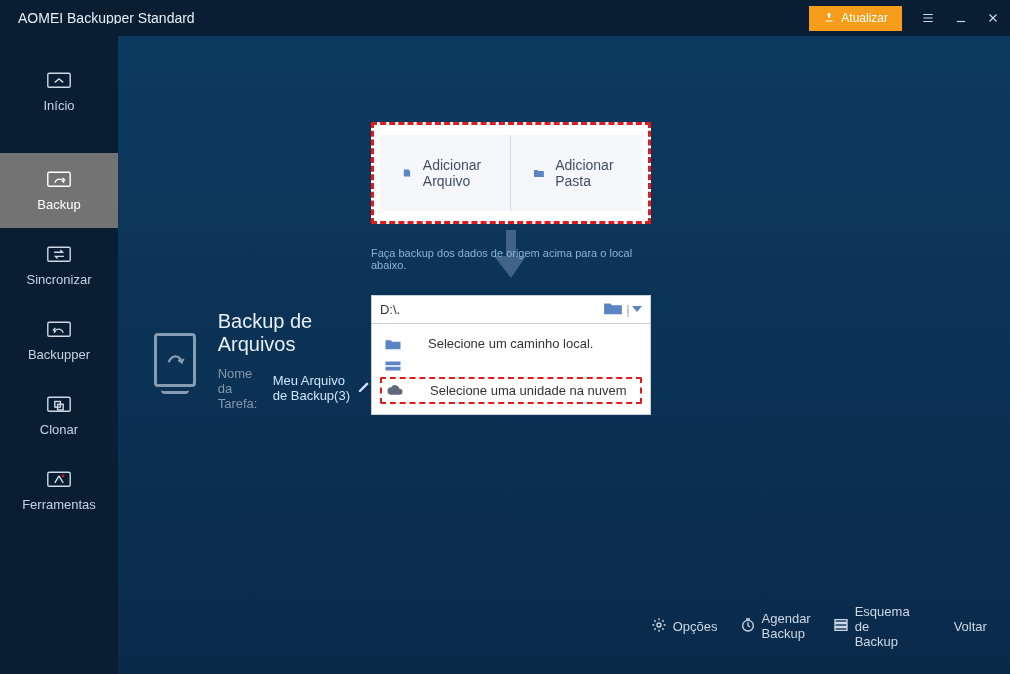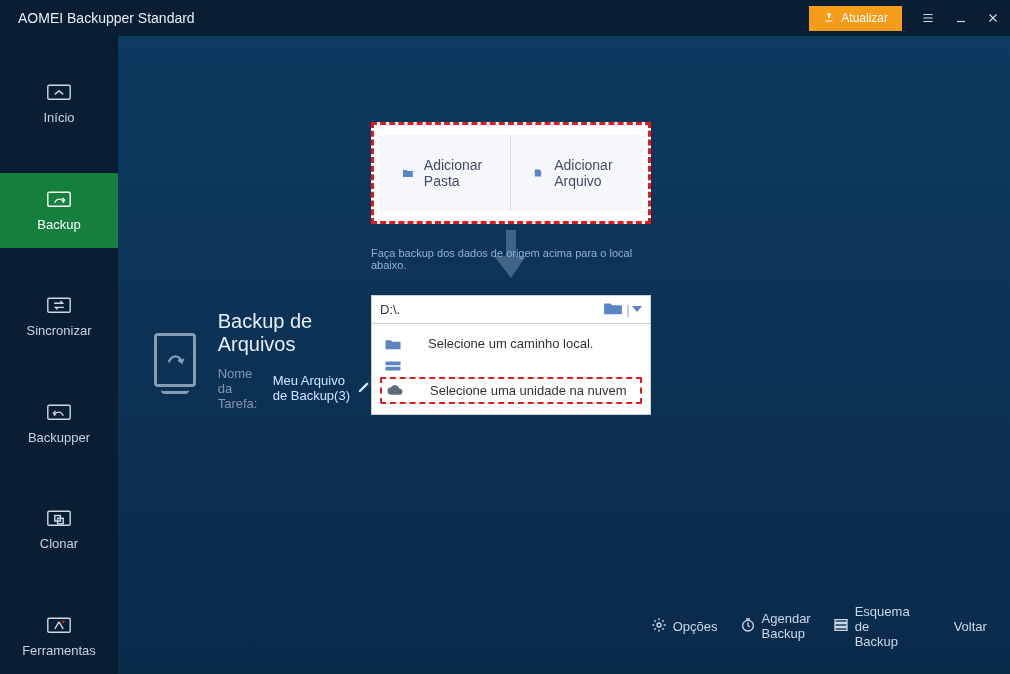--- a/index.html
+++ b/index.html
@@ -29,33 +29,32 @@
     align-items: center;
     gap: 6px;
     font-size: 12px;
     cursor: pointer;
   }
   .win-controls { display: flex; align-items: center; gap: 18px; margin-left: 18px; }
   .win-controls span { color: #cfd9e6; cursor: pointer; display:flex; align-items:center; }
 
   .sidebar {
     position: absolute;
-    top: 36px; left: 0; bottom: 0;
+    top: 24px; left: 0; bottom: 0;
     width: 118px;
     background: #0a1e33;
     display: flex; flex-direction: column;
     padding-top: 30px;
-    justify-content: space-between;
   }
   .side-item {
     display:flex; flex-direction:column; align-items:center;
     gap:6px; padding: 16px 0; cursor:pointer; color:#c6d2e2;
     font-size:13px;
   }
-  .side-item.active { background:#15803d; color:#fff; }
+  .side-item.active { background:#737373; color:#fff;margin-top:24px; }
   .side-item svg { width:28px; height:22px; }
 
   .main {
     position:absolute; left:118px; top:36px; right:0; bottom:0;
     background: linear-gradient(180deg,#0d3a60 0%, #0a2a4a 100%);
     padding: 30px 36px 20px 36px;
     display:flex; flex-direction:row;
   }
   .header-row { display:flex; align-items:center; gap:22px; }
   .header-icon {
@@ -219,30 +218,30 @@
         </span>
       </div>
     </div>
   </div>
 
   <div class="center">
     <div class="add-box">
       <div class="add-box-inner">
         <div class="add-btn">
           <svg class="folder-ico" viewBox="0 0 24 20">
+              <path fill="#5b84c4" d="M4 2h10l4 4v12H4z"></path>
+            </svg>
+          <span>Adicionar Arquivo</span>
+        </div>
+        <div class="add-btn">
+          <svg class="folder-ico" viewBox="0 0 24 20">
               <path fill="#5b84c4" d="M2 4h7l2 2h11v12H2z"></path>
               <path fill="#5b84c4" d="M18 6v4m-2-2h4" stroke="#5b84c4"></path>
             </svg>
           <span>Adicionar Pasta</span>
-        </div>
-        <div class="add-btn">
-          <svg class="folder-ico" viewBox="0 0 24 20">
-              <path fill="#5b84c4" d="M4 2h10l4 4v12H4z"></path>
-            </svg>
-          <span>Adicionar Arquivo</span>
         </div>
       </div>
     </div>
     <div class="arrow-down">
       <svg width="34" height="48" viewBox="0 0 34 48">
           <path fill="#416486" d="M12 0h10v26h10L17 48 0 26h12z"></path>
         </svg>
     </div>
     <div class="hint" style="margin-top:-34px;">Faça backup dos dados de origem acima para o local abaixo.</div>
 

